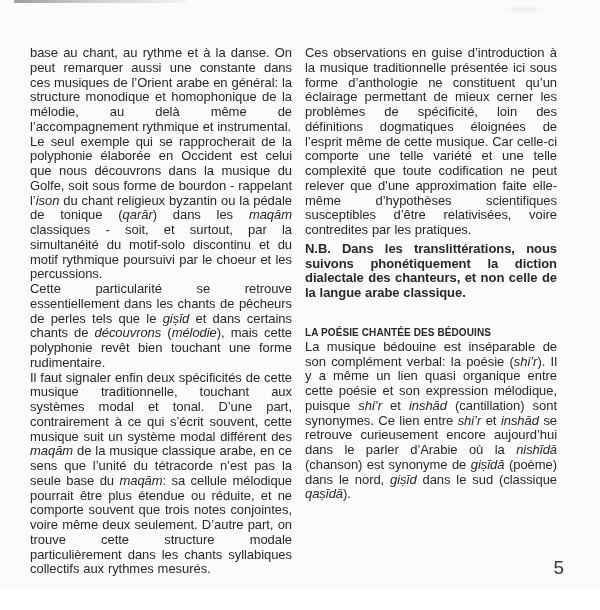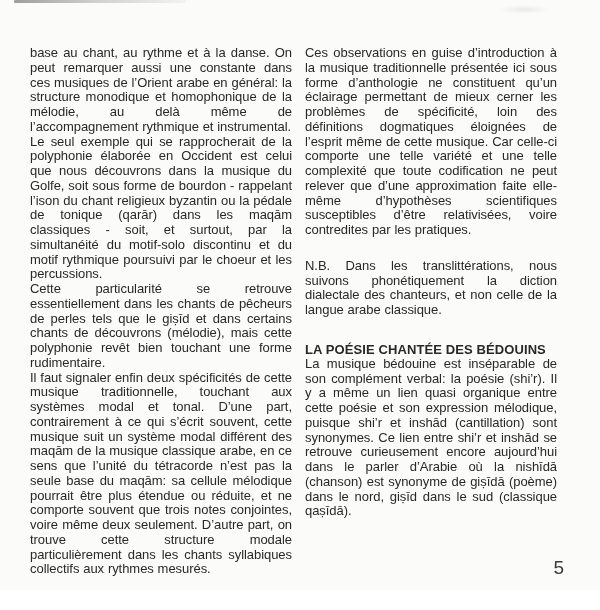--- a/index.html
+++ b/index.html
@@ -29,33 +29,33 @@
 
   .col p {
     margin: 0;
     font-size: 13px;
     line-height: 14.75px;
     text-align: justify;
     letter-spacing: -0.05px;
     word-spacing: 0.3px;
   }
 
-  .col p.nb { margin-top: 21px; }
+  .col p.nb { margin-top: 4px; font-weight: bold; }
 
   .col h2.heading {
     margin: 24px 0 0 0;
-    font-size: 13px;
+    font-size: 10px;
     line-height: 15px;
     font-weight: bold;
     letter-spacing: 0.1px;
     white-space: nowrap;
     color: var(--fg, #1e1e1e);
   }
 
-  .it { }
+  .it { font-style: italic; }
 
   .page-number {
     position: absolute;
     top: 558px;
     left: 544px;
     width: 20px;
     text-align: right;
     font-size: 19px;
     line-height: 20px;
     color: #3a3a3a;

